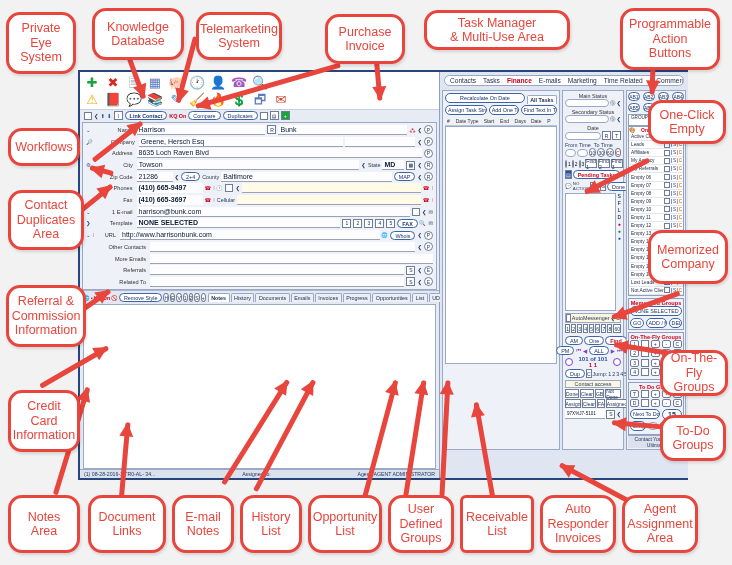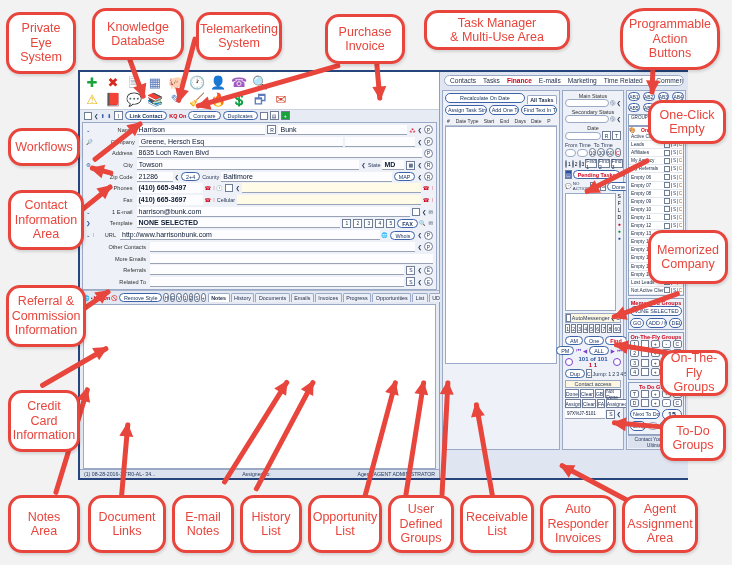--- a/index.html
+++ b/index.html
@@ -769,29 +769,29 @@
 Eye
 System</div>
 <div class="callout" style="left:92px;top:8px;width:92px;height:52px;white-space:pre-line;">Knowledge
 Database</div>
 <div class="callout" style="left:196px;top:12px;width:86px;height:48px;white-space:pre-line;">Telemarketing
 System</div>
 <div class="callout" style="left:325px;top:14px;width:80px;height:50px;white-space:pre-line;">Purchase
 Invoice</div>
 <div class="callout" style="left:424px;top:10px;width:146px;height:40px;white-space:pre-line;">Task Manager
 &amp; Multi-Use Area</div>
-<div class="callout" style="left:620px;top:8px;width:100px;height:62px;white-space:pre-line;border-radius:24px;">Programmable
+<div class="callout" style="left:620px;top:8px;width:100px;height:62px;white-space:pre-line;">Programmable
 Action
 Buttons</div>
 
 <div class="callout" style="left:8px;top:128px;width:72px;height:38px;white-space:pre-line;">Workflows</div>
 <div class="callout" style="left:648px;top:100px;width:78px;height:44px;white-space:pre-line;">One-Click
 Empty</div>
 <div class="callout" style="left:8px;top:190px;width:76px;height:60px;white-space:pre-line;">Contact
-Information
+Duplicates
 Area</div>
 <div class="callout" style="left:648px;top:230px;width:80px;height:54px;white-space:pre-line;">Memorized
 Company</div>
 <div class="callout" style="left:6px;top:285px;width:80px;height:62px;white-space:pre-line;">Referral &amp;
 Commission
 Information</div>
 <div class="callout" style="left:660px;top:350px;width:68px;height:46px;white-space:pre-line;">On-The-Fly
 Groups</div>
 <div class="callout" style="left:8px;top:390px;width:72px;height:62px;white-space:pre-line;">Credit
 Card
@@ -805,20 +805,20 @@
 Links</div>
 <div class="callout" style="left:172px;top:495px;width:62px;height:58px;white-space:pre-line;">E-mail
 Notes</div>
 <div class="callout" style="left:240px;top:495px;width:62px;height:58px;white-space:pre-line;">History
 List</div>
 <div class="callout" style="left:308px;top:495px;width:74px;height:58px;white-space:pre-line;">Opportunity
 List</div>
 <div class="callout" style="left:388px;top:495px;width:66px;height:58px;white-space:pre-line;">User
 Defined
 Groups</div>
-<div class="callout" style="left:460px;top:495px;width:74px;height:58px;white-space:pre-line;">Receivable
+<div class="callout" style="left:460px;top:495px;width:74px;height:58px;white-space:pre-line;border-radius:6px;">Receivable
 List</div>
 <div class="callout" style="left:540px;top:495px;width:76px;height:58px;white-space:pre-line;">Auto
 Responder
 Invoices</div>
 <div class="callout" style="left:622px;top:495px;width:76px;height:58px;white-space:pre-line;">Agent
 Assignment
 Area</div>
 
 </body></html>

